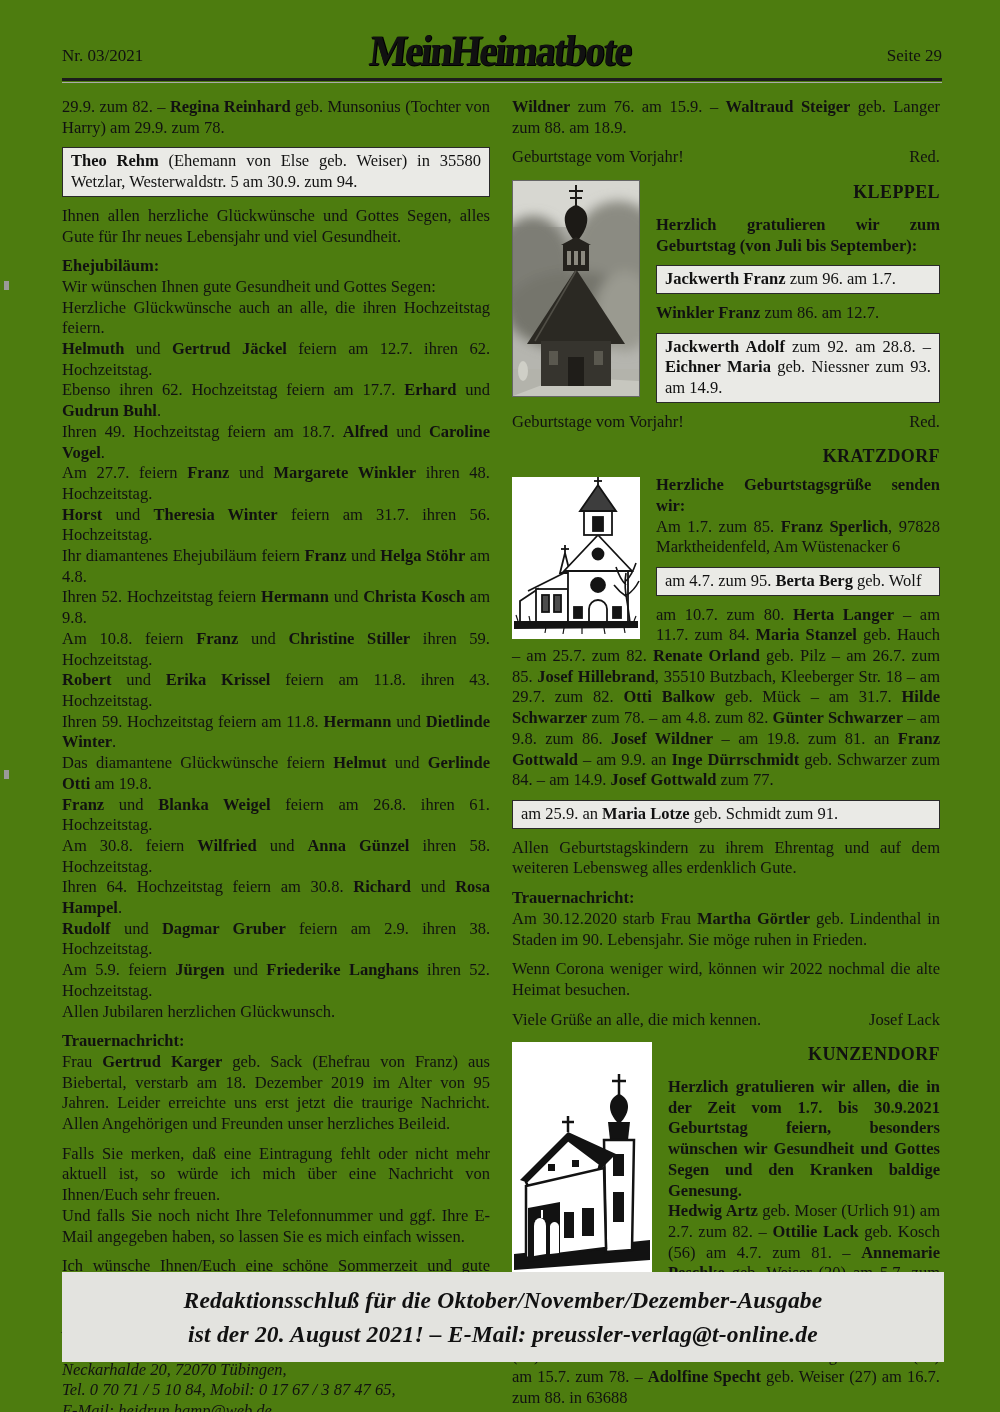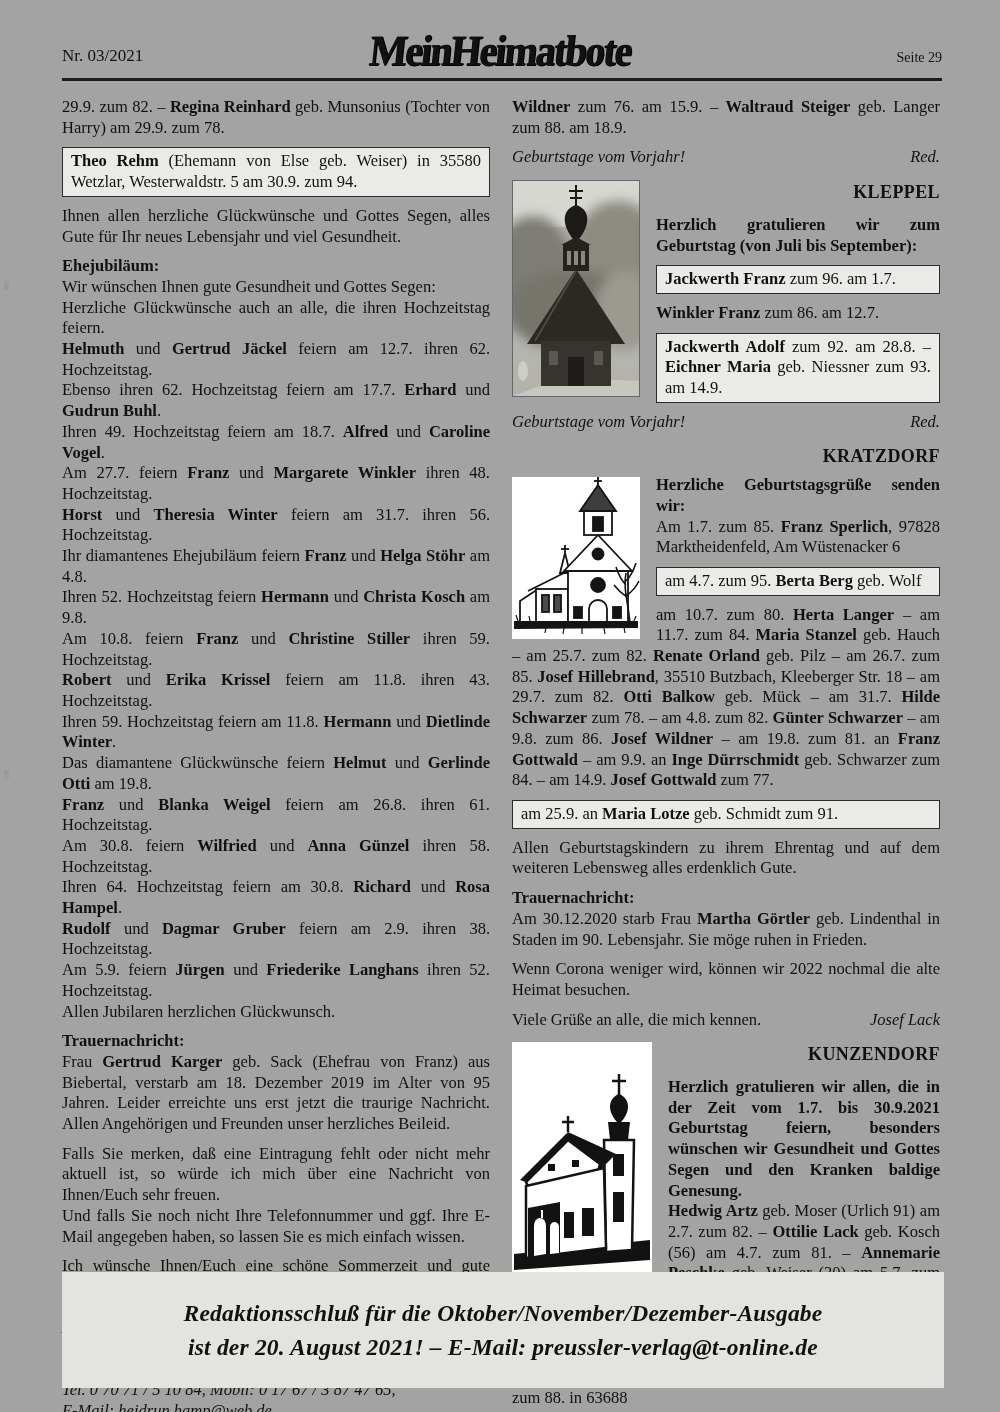--- a/index.html
+++ b/index.html
@@ -1,42 +1,42 @@
 <!DOCTYPE html>
 <html lang="de"><head>
 <meta charset="utf-8">
 <style>
   html,body{margin:0;padding:0;background:#e9e9e7;}
   body{width:1000px;height:1412px;font-family:"Liberation Serif",serif;color:#111;}
-  .page{position:relative;width:1000px;height:1412px;background:#a3a3a3;overflow:hidden;}
+  .page{position:relative;width:1000px;height:1412px;background:#4d7c0f;overflow:hidden;}
   
   .hdr{position:relative;height:78px;}
   .hdr .issue{position:absolute;left:62px;bottom:12px;font-size:17px;}
-  .hdr .pageno{position:absolute;right:58px;bottom:12px;font-size:14px;}
+  .hdr .pageno{position:absolute;right:58px;bottom:12px;font-size:17px;}
   .hdr .masthead{position:absolute;left:0;right:0;bottom:4px;text-align:center;
       font-size:40px;font-weight:bold;letter-spacing:-2px;
       transform:skewX(-6deg) scaleY(1.08);text-shadow:1.2px 0 #000, .5px .5px #000;}
   .rule{margin:0 58px 0 62px;border-top:3px solid #1c1c1c;border-bottom:1px solid #aaa;height:1px;}
   
   .cols{display:flex;gap:22px;padding:14px 58px 0 62px;}
   .col{width:428px;font-size:16.5px;line-height:20.7px;}
   .col p,.col .blk{margin:0;text-align:justify;}
   .gap{margin-top:9px !important;}
   .bold,b{font-weight:bold;}
-  .italic{font-style:italic;}
+  .italic{}
   .sig-right{float:right;}
   .shead{font-weight:bold;margin-top:9px !important;}
   .boxed{border:1.5px solid #2a2a2a;background:#eaeae6;padding:3px 8px;margin:9px 0;overflow:hidden;text-align:justify;}
   .citytitle{font-weight:bold;text-align:right;font-size:18px;letter-spacing:.4px;margin:4px 0 12px 0;}
   .sig-block{text-align:right;font-style:italic;margin-top:0 !important;}
   .section{clear:both;padding-top:10px;}
   .float-img{float:left;margin:2px 16px 6px 0;}
   .photo-frame{border:1px solid #666;display:block;}
   
-  .deadline{position:absolute;left:62px;top:1272px;width:882px;height:116px;background:#e3e3df;
+  .deadline{position:absolute;left:62px;top:1272px;width:882px;height:90px;background:#e3e3df;
       display:flex;flex-direction:column;justify-content:center;text-align:center;}
   .deadline div{font-size:23.5px;font-weight:bold;font-style:italic;line-height:34px;letter-spacing:.2px;}
   .artifact{position:absolute;left:4px;width:5px;height:9px;background:#9a9a96;}
 </style>
 </head>
 <body>
 
 <div class="page">
   <div class="artifact" style="top:281px"></div>
   <div class="artifact" style="top:770px"></div>

